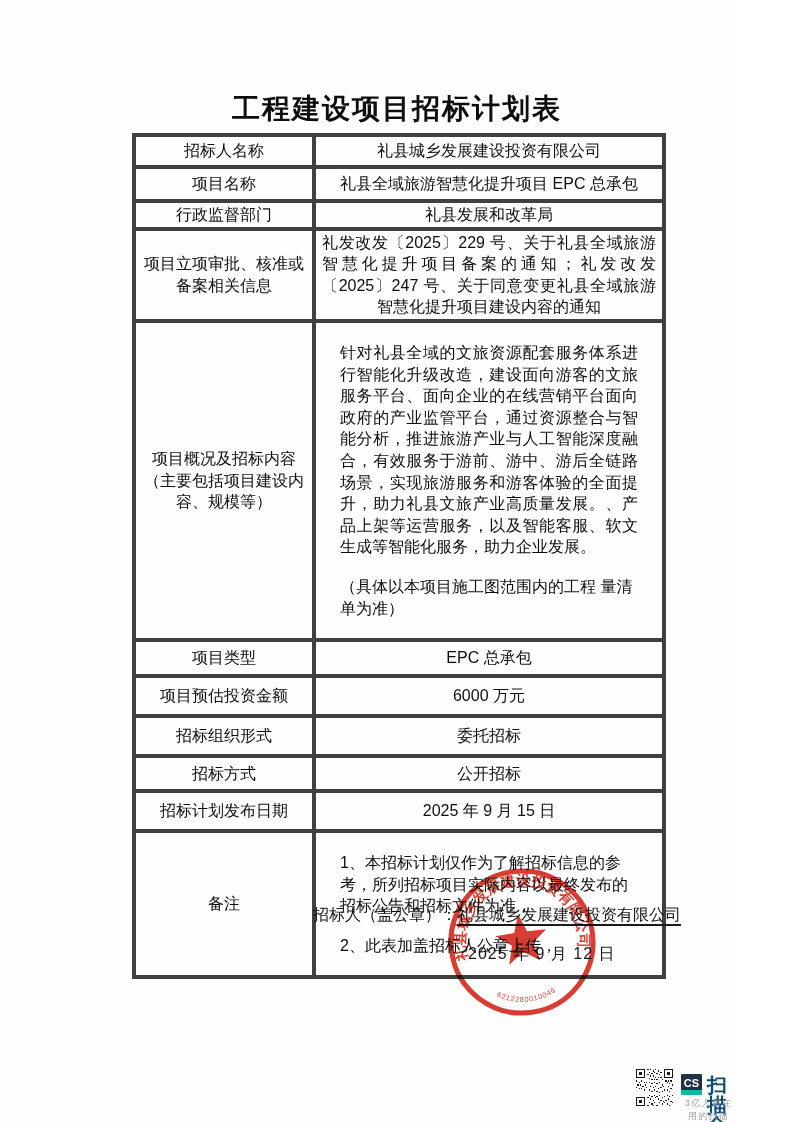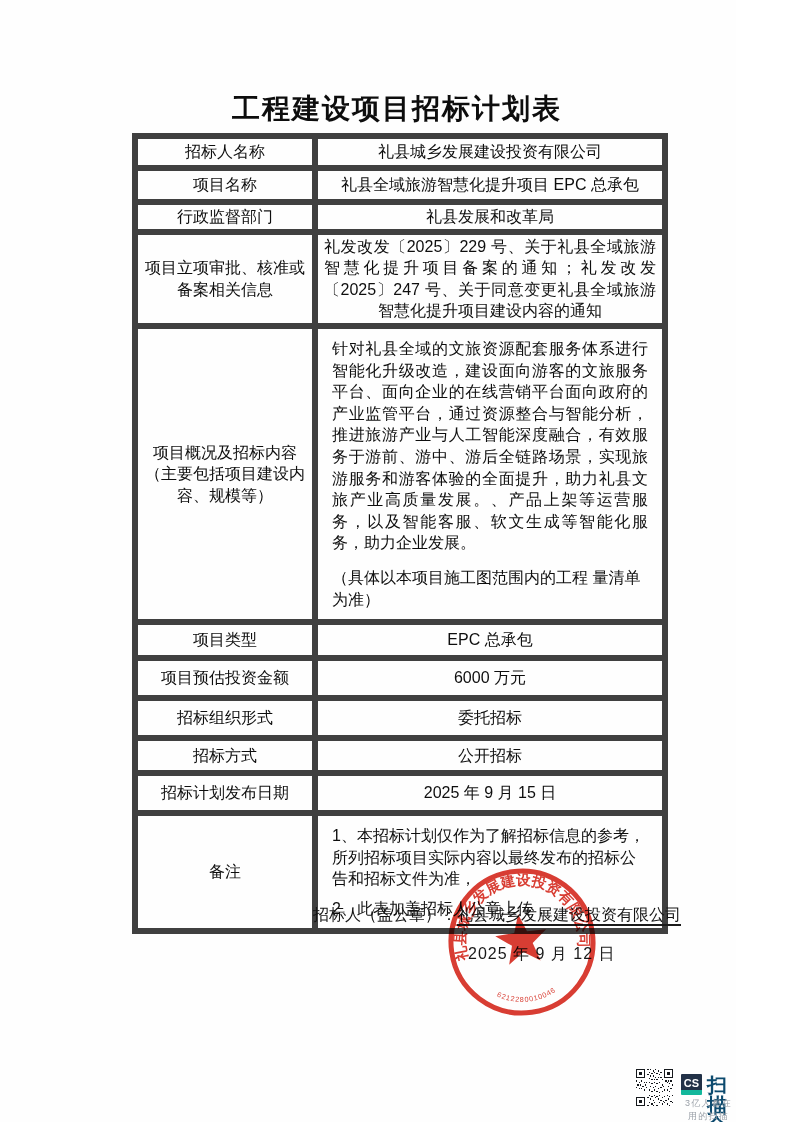--- a/index.html
+++ b/index.html
@@ -9,29 +9,29 @@
   }
   .doc-title{
     position:absolute;left:132px;top:90px;width:530px;text-align:center;
     font-size:28px;font-weight:700;letter-spacing:2px;color:#0d0d0d;
   }
   table.bid{
     position:absolute;left:132px;top:133px;width:530px;
     border-collapse:collapse;table-layout:fixed;
   }
   table.bid td{
-    border:6px solid #404040;padding:1px 6px;vertical-align:middle;
+    border:4px solid #404040;padding:1px 6px;vertical-align:middle;
     font-size:16px;line-height:1.35;color:#0e0e0e;overflow:hidden;
   }
   td.lbl{text-align:center;font-weight:400;padding:1px 10px;}
   td.val-c{text-align:center;}
   td.val-j{text-align:justify;text-align-last:center;font-size:15.5px;line-height:21px;padding:2px 9px;}
   td.val-l{text-align:justify;font-size:15.5px;line-height:23px;padding:4px 9px;}
   td.val-n{text-align:left;font-size:15.5px;line-height:23px;padding:2px 9px;}
-  .para{margin:8px;}
+  .para{margin:18px;}
   .para2{margin-top:13px;text-align:left;text-align-last:left;}
   .sign-line{position:absolute;left:313px;top:905px;font-size:16px;color:#141414;}
   .sign-name{border-bottom:2px solid #1b1b1b;padding-bottom:1px;}
   .sign-date{position:absolute;left:468px;top:944px;font-size:16px;color:#181818;letter-spacing:1px;}
   .seal{
     position:absolute;left:442px;top:862px;width:160px;height:160px;
     transform:rotate(-8deg);opacity:.9;mix-blend-mode:multiply;pointer-events:none;
   }
   .wm{position:absolute;}
   .qr{left:636px;top:1069px;width:37px;height:37px;}

